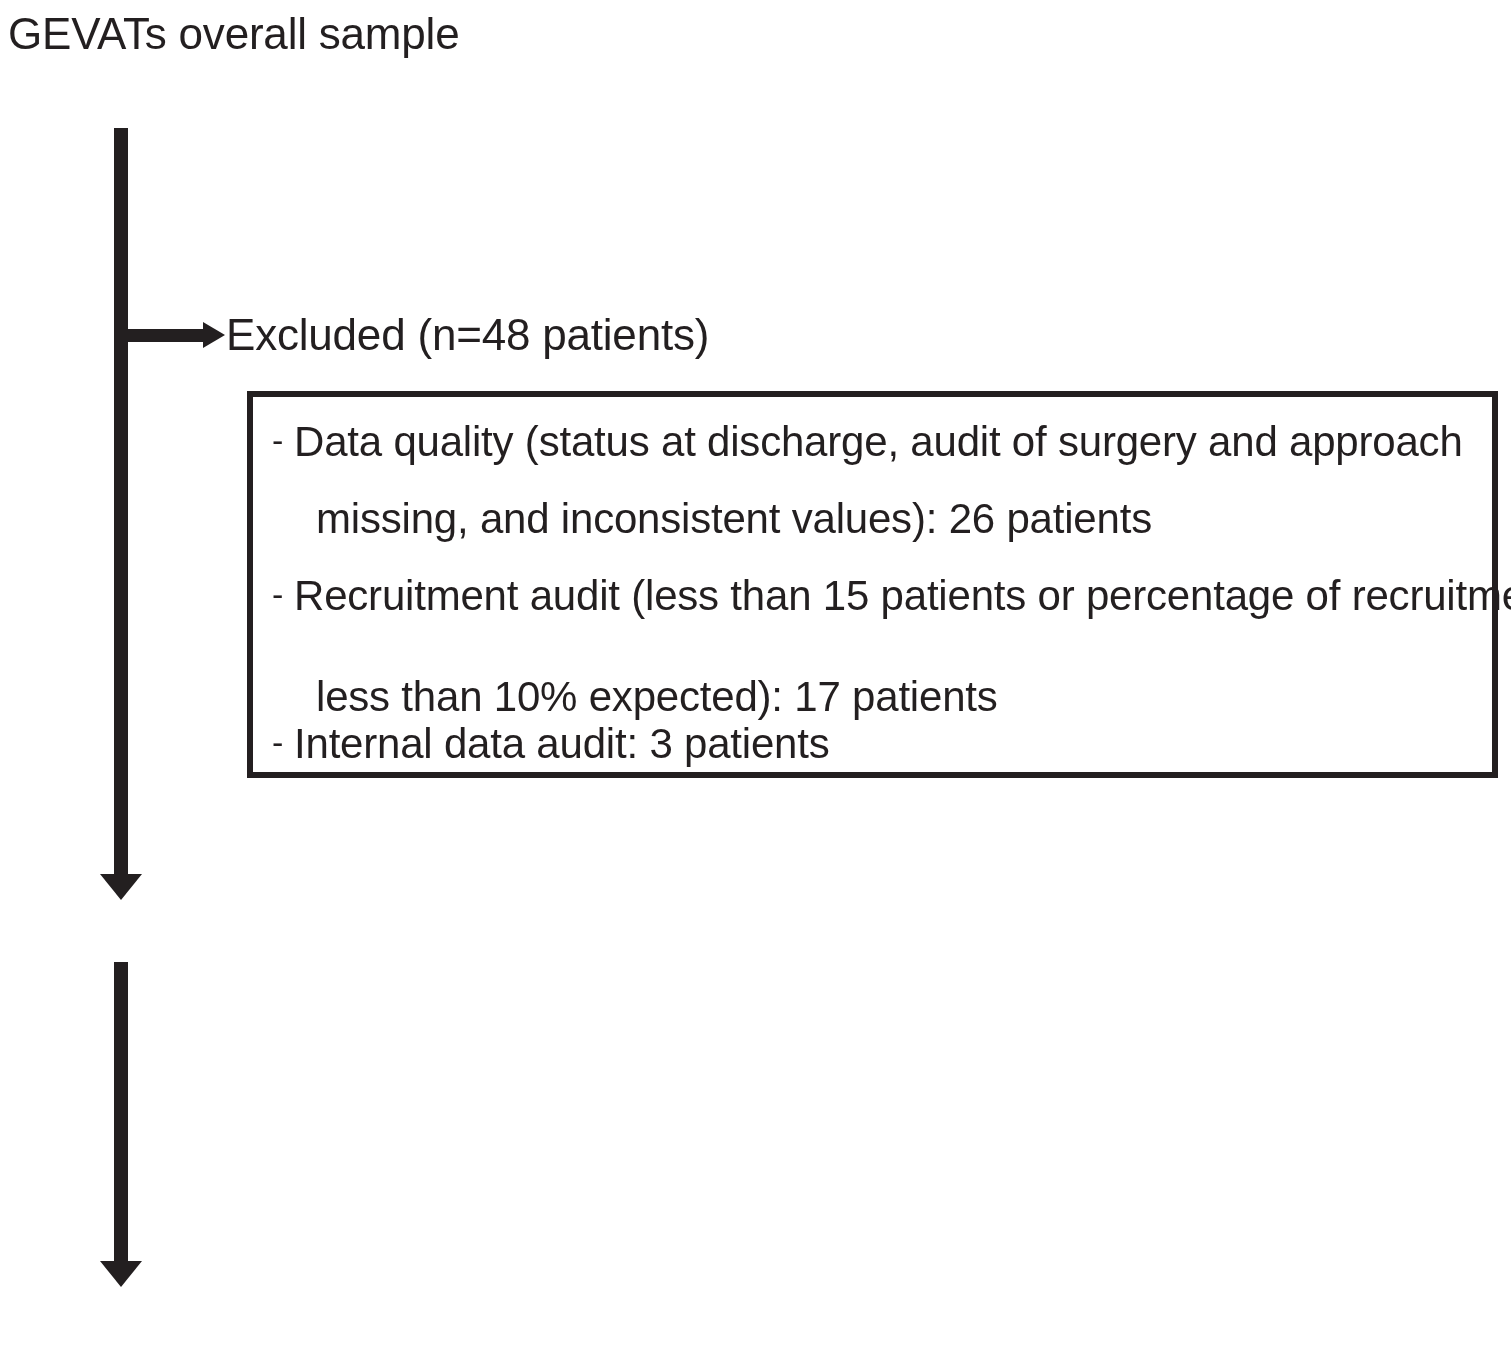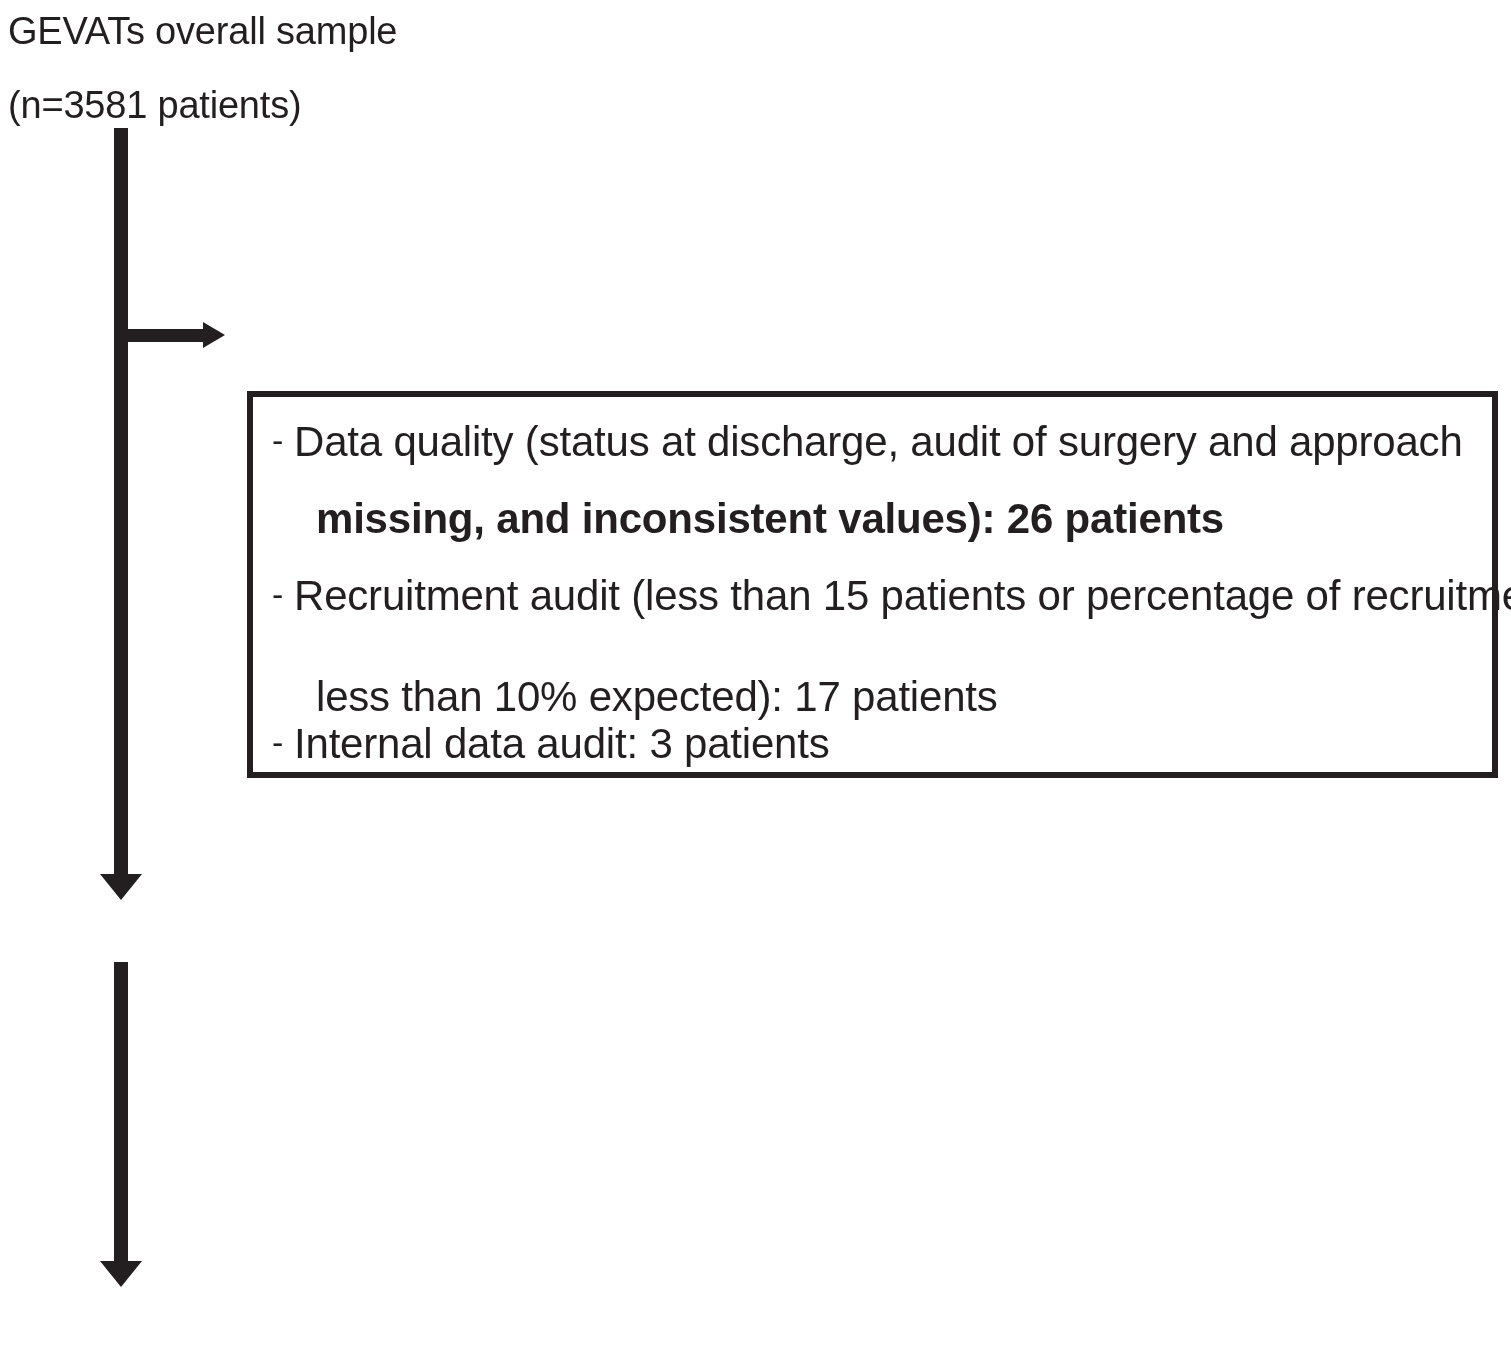--- a/index.html
+++ b/index.html
@@ -13,21 +13,21 @@
   }
   #canvas {
     position: relative;
     width: 1511px;
     height: 1348px;
     background: #ffffff;
     overflow: hidden;
   }
   .txt {
     position: absolute;
-    font-size: 38px;
+    font-size: 44px;
     line-height: 1.0;
     color: #231f20;
     white-space: nowrap;
     letter-spacing: -0.2px;
   }
   
   #node-top-line1 { left: 8px;  top: 12px; }
   #node-top-line2 { left: 8px;  top: 86px; }
 
   
@@ -95,42 +95,42 @@
     width: 20px;
     margin-right: 2px;
     font-size: 34px;
     line-height: 1.0;
     position: relative;
     top: 2px;
   }
   .cont-indent { padding-left: 22px; }
 
   #box-l1 { left: 19px; top: 24px; }
-  #box-l2 { left: 19px; top: 101px; font-weight: bold; }
+  #box-l2 { left: 19px; top: 101px; }
   #box-l3 { left: 19px; top: 178px; }
   #box-l4 { left: 19px; top: 255px; margin-top: 24px; }
   #box-l5 { left: 19px; top: 326px; }
 
   
   #node-included { left: 5px; top: 907px; }
   #node-analyzed { left: 5px; top: 1294px; }
 </style>
 </head>
 <body>
 
 <div id="canvas">
 
   <div class="txt" id="node-top-line1">GEVATs overall sample</div>
-  <div class="txt" id="node-top-line2">(n=3581 patients)</div>
 
   <div class="v-stem" id="trunk-upper"></div>
   <div class="arrow-down" id="arrow-head-included"></div>
 
   <div id="branch-line"></div>
   <div id="branch-arrow-head"></div>
+  <div class="txt" id="node-excluded">Excluded (n=48 patients)</div>
 
   <div id="detail-box">
 
     <div class="bullet-line" id="box-l1">
       <span class="bullet-dash">-</span>
       <span>Data quality (status at discharge, audit of surgery and approach</span>
     </div>
 
     <div class="bullet-line" id="box-l2">
       <span class="bullet-dash"></span>

